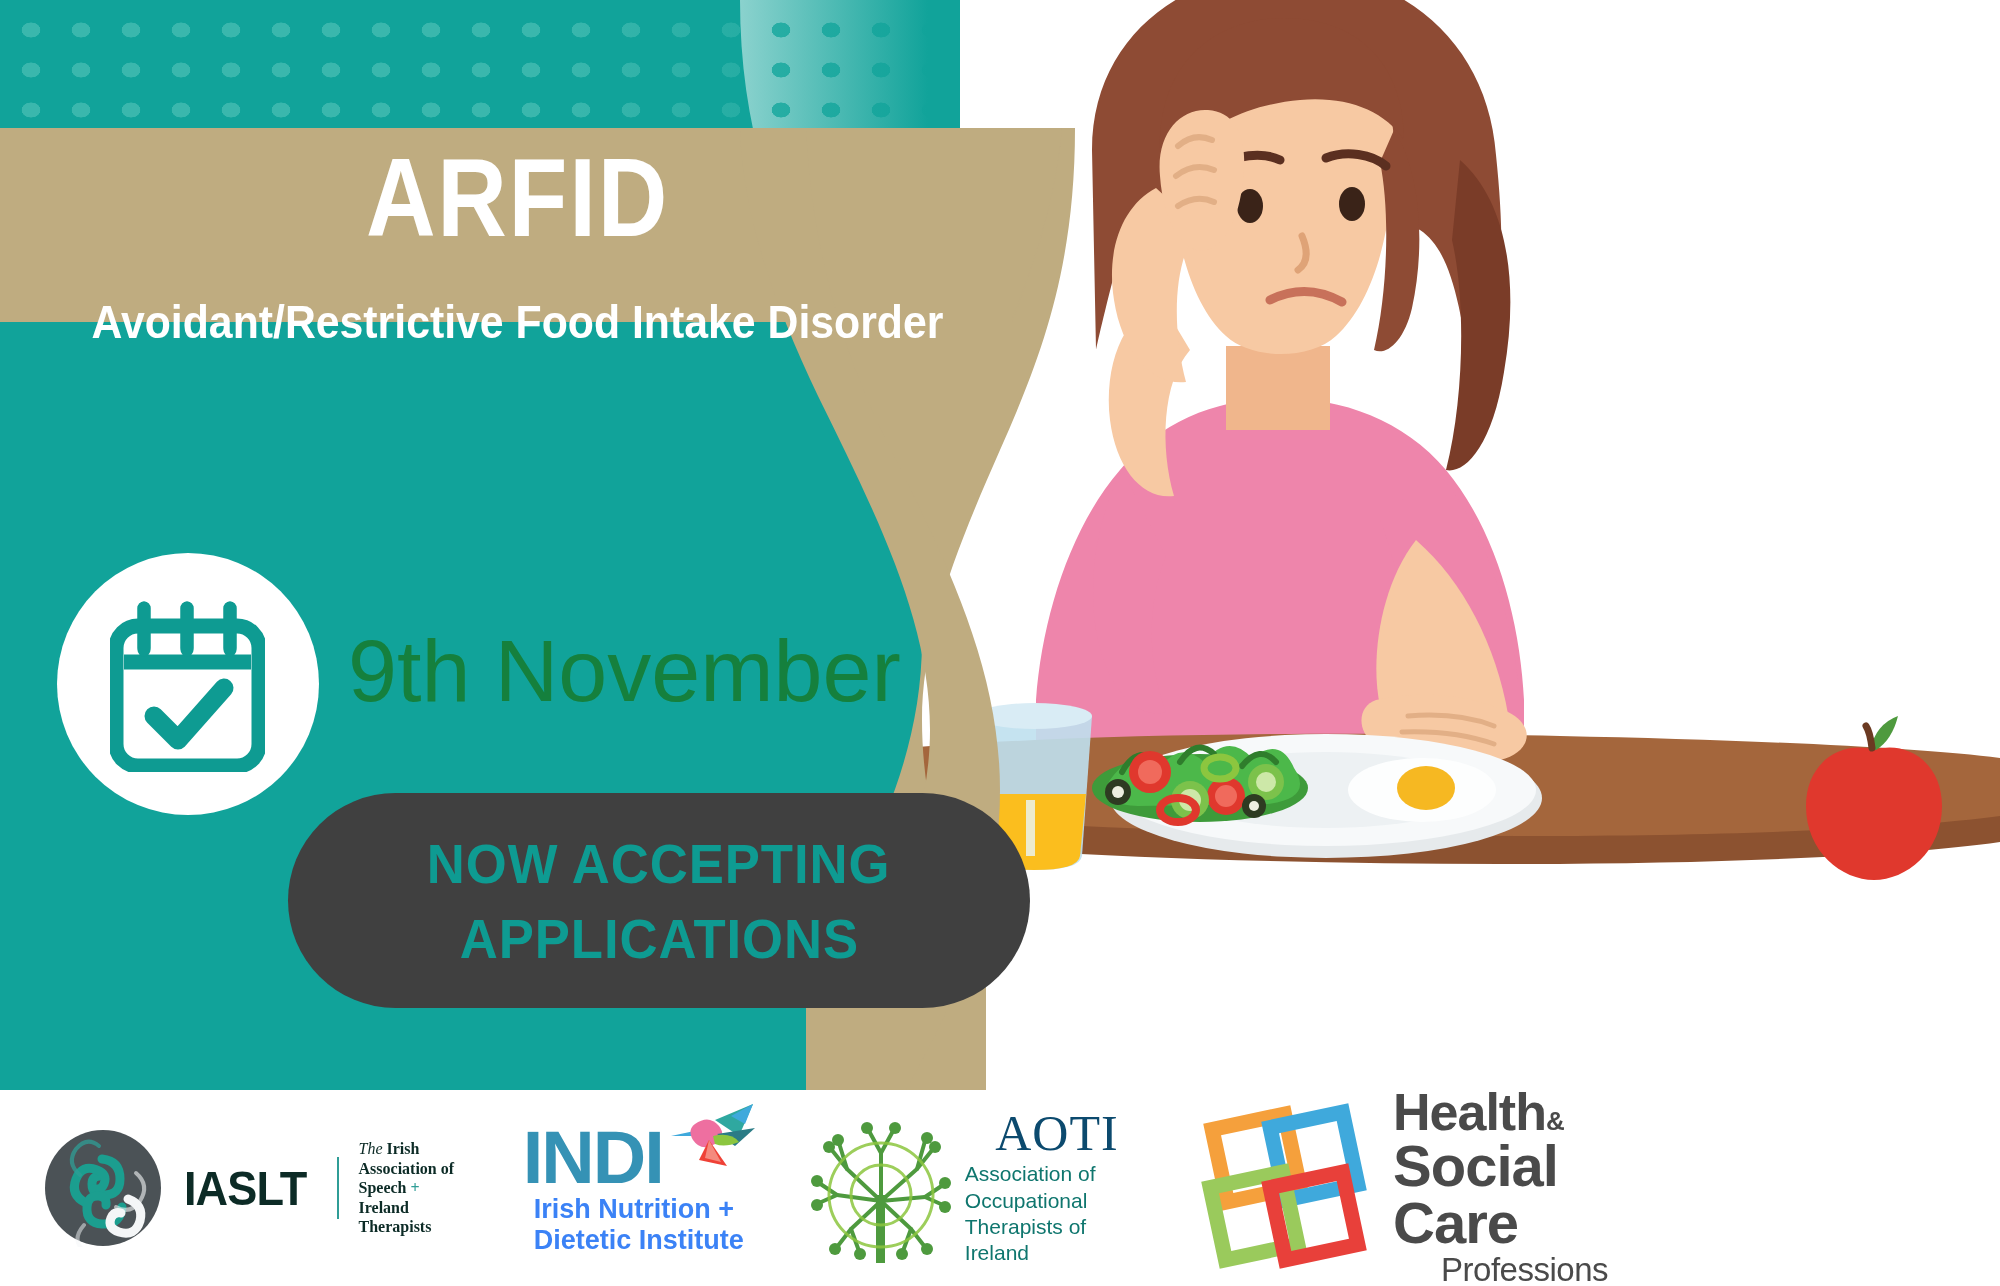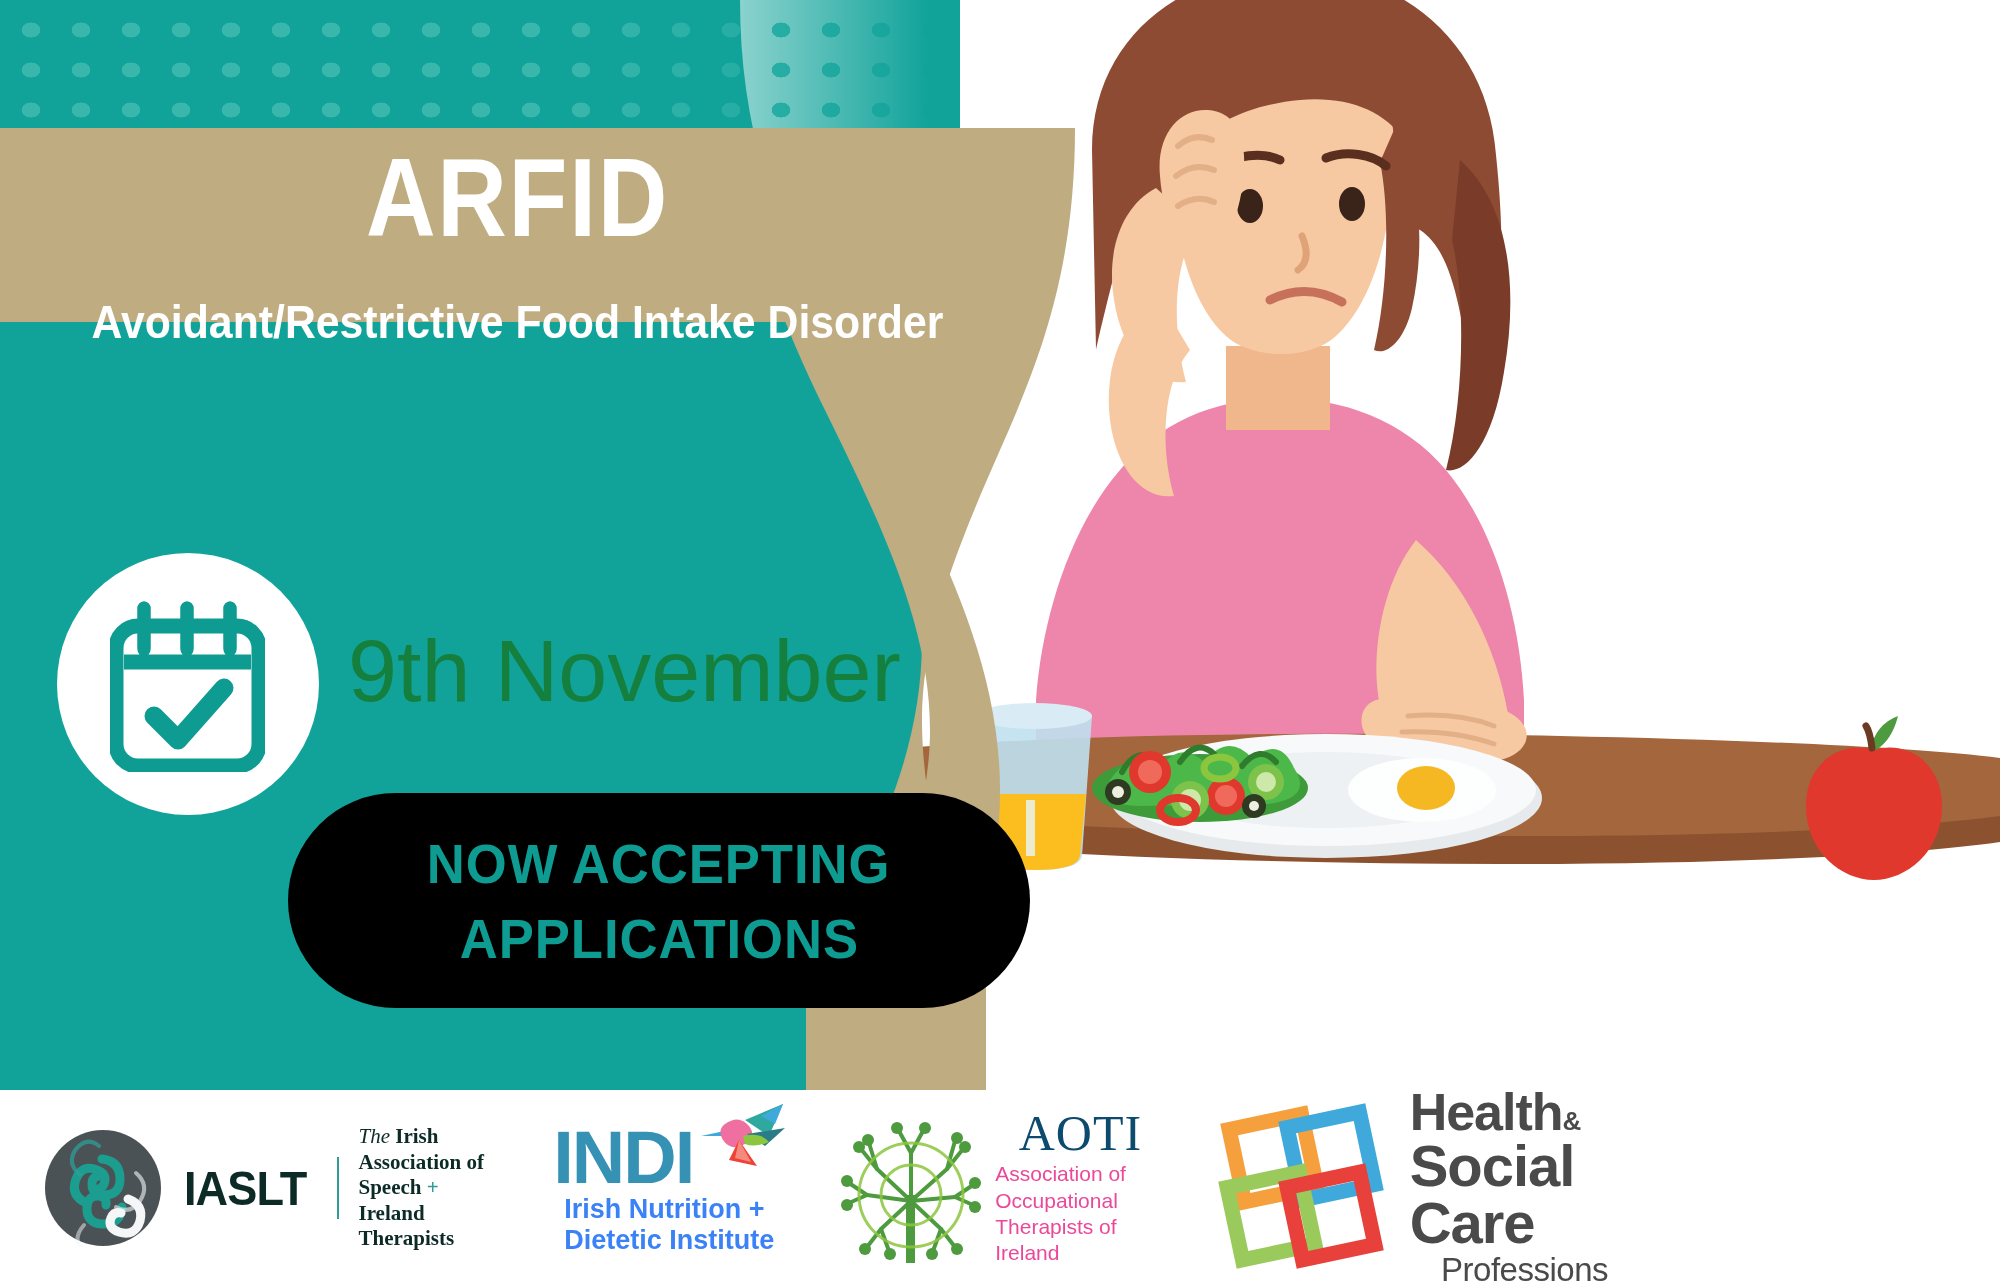--- a/index.html
+++ b/index.html
@@ -45,21 +45,21 @@
   }
   #cal-icon { position:absolute; left:110px; top:600px; width:155px; height:172px; }
   #date-text {
     position:absolute; left:348px; top:620px;
     color:#15803d; font-size:88px; font-weight:400; white-space:nowrap;
   }
 
   
   #cta {
     position:absolute; left:288px; top:793px; width:742px; height:215px;
-    background:#000000; border-radius:108px;
+    background:#404040; border-radius:108px;
     display:flex; flex-direction:column; align-items:center; justify-content:center;
     gap:10px;
   }
   #cta .line {
     color:#0E9B92; font-size:56px; font-weight:bold; letter-spacing:1px;
     transform:scaleX(.94); transform-origin:50% 50%; white-space:nowrap;
   }
 
   
   #logo-strip {
@@ -68,39 +68,39 @@
   }
   .logo { display:flex; align-items:center; }
 
   
   #iaslt { margin-left:44px; }
   #iaslt .mark { width:118px; height:118px; position:relative; }
   #iaslt .wordmark { margin-left:22px; display:flex; align-items:center; }
   #iaslt .abbr { font-size:49px; font-weight:bold; color:#0c2b26; letter-spacing:-1px;
                  transform:scaleX(.92); transform-origin:0 50%; }
   #iaslt .rule { width:3px; height:62px; background:#2f9d96; margin:0 20px; }
-  #iaslt .tag { font-family:"Liberation Serif", serif; color:#0c2b26; font-size:21px;
+  #iaslt .tag { font-family:"Liberation Serif", serif; color:#0c2b26; font-size:16px;
                 line-height:1.22; font-weight:bold; }
   #iaslt .tag .it { font-style:italic; font-weight:normal; }
   #iaslt .tag .plus { color:#2f9d96; }
 
   
   #indi { margin-left:62px; flex-direction:column; align-items:center; }
   #indi .top { display:flex; align-items:flex-end; }
   #indi .abbr { font-size:74px; font-weight:bold; color:#3592b5; letter-spacing:-2px; line-height:.85; }
   #indi .bird { width:86px; height:70px; margin-left:6px; position:relative; top:-18px; }
   #indi .tag { color:#3b82f6; font-size:27px; font-weight:bold; line-height:1.16; margin-top:4px; }
 
   
   #aoti { margin-left:52px; }
   #aoti .tree { width:148px; height:158px; }
   #aoti .txt { margin-left:10px; }
   #aoti .abbr { font-family:"Liberation Serif", serif; font-size:50px; color:#0c4a6e;
                 line-height:.95; letter-spacing:1px;text-align:center; }
-  #aoti .tag { color:#ec4899; font-size:21px; line-height:1.25; margin-top:4px; }
+  #aoti .tag { color:#0f766e; font-size:21px; line-height:1.25; margin-top:4px; }
 
   
   #hscp { margin-left:48px; }
   #hscp .squares { width:178px; height:178px; }
   #hscp .txt { margin-left:18px; color:#4a4a4a; }
   #hscp .l1 { font-size:52px; font-weight:bold; line-height:.96; letter-spacing:-1px; }
   #hscp .l1 .amp { font-size:26px; }
   #hscp .l2 { font-size:58px; font-weight:bold; line-height:.98; letter-spacing:-1px; }
   #hscp .l3 { font-size:33px; font-weight:normal; text-align:right; line-height:1.1; letter-spacing:-.5px; }
 </style>

